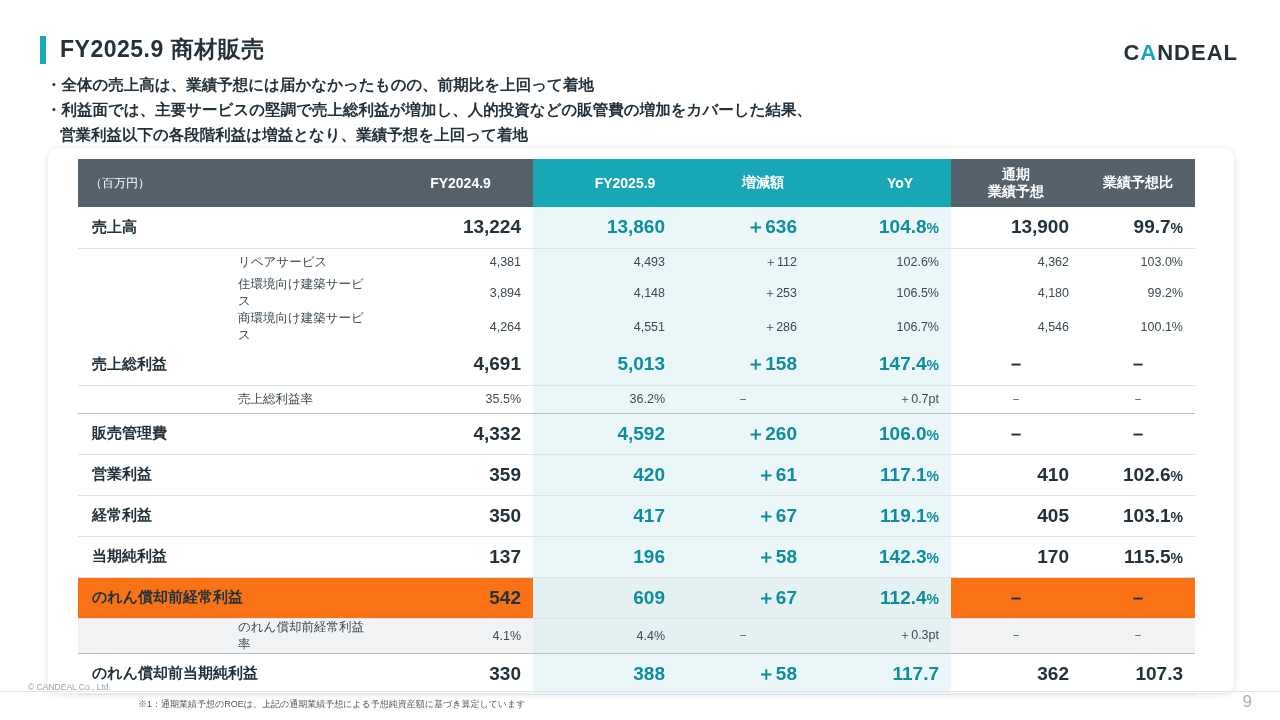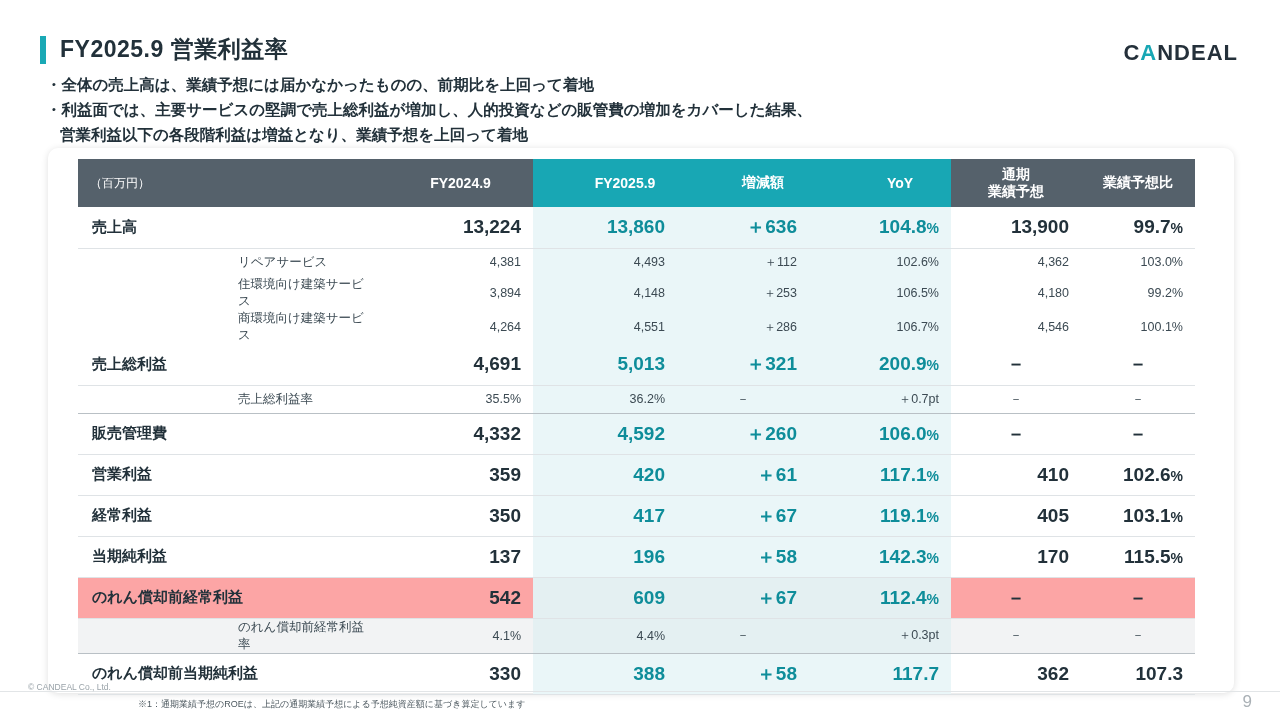--- a/index.html
+++ b/index.html
@@ -144,21 +144,21 @@
     color: #3c4a53;
   }
   td.num { text-align: right; font-variant-numeric: tabular-nums; }
   td.fy25 { background: #eaf6f8; color: #0f8c99; }
   td.diff { background: #eaf6f8; color: #0f8c99; }
   td.yoy  { background: #eaf6f8; color: #0f8c99; }
   tbody tr.main td.fy25, tbody tr.main td.diff, tbody tr.main td.yoy { color: #0e8d9a; }
   .pct { font-size: 14px; }
   tbody tr.main .pct { font-size: 14px; }
 
-  tr.shade td { background: #fca5a5; }
+  tr.shade td { background: #f97316; }
   tr.shade td.fy25, tr.shade td.diff, tr.shade td.yoy { background: #e4f0f2; padding-left: 14px; }
   tr.shade-sub td { background: #f2f3f4; }
   tr.shade-sub td.fy25, tr.shade-sub td.diff, tr.shade-sub td.yoy { background: #e4f0f2; }
 
   td.dash { text-align: center; font-weight: bold; }
   tbody tr.sub td.dash { font-weight: normal; }
 
   
   .footer-line {
     position: absolute;
@@ -186,21 +186,21 @@
     color: #aab1b6;
   }
 </style>
 </head>
 <body>
 
 <div class="slide">
 
   <div class="title-row">
     <div class="title-bar"></div>
-    <div class="title-text">FY2025.9 営業利益率</div>
+    <div class="title-text">FY2025.9 商材販売</div>
   </div>
 
   <div class="logo">
     <span>C</span><span class="c-mark">A</span><span>NDEAL</span>
   </div>
 
   <div class="bullets">
     <div class="bullet">・全体の売上高は、業績予想には届かなかったものの、前期比を上回って着地</div>
     <div class="bullet">・利益面では、主要サービスの堅調で売上総利益が増加し、人的投資などの販管費の増加をカバーした結果、</div>
     <div class="bullet-sub">営業利益以下の各段階利益は増益となり、業績予想を上回って着地</div>
@@ -270,22 +270,22 @@
             <td class="num fy25"><span>4,551</span></td>
             <td class="num diff"><span>＋286</span></td>
             <td class="num yoy"><span>106.7%</span></td>
             <td class="num"><span>4,546</span></td>
             <td class="num"><span>100.1%</span></td>
           </tr>
           <tr class="main">
             <td class="lbl" colspan="2">売上総利益</td>
             <td class="num"><span>4,691</span></td>
             <td class="num fy25"><span>5,013</span></td>
-            <td class="num diff"><span>＋321</span></td>
-            <td class="num yoy"><span>200.9</span><span class="pct">%</span></td>
+            <td class="num diff"><span>＋158</span></td>
+            <td class="num yoy"><span>147.4</span><span class="pct">%</span></td>
             <td class="num dash"><span>－</span></td>
             <td class="num dash"><span>－</span></td>
           </tr>
           <tr class="sub sub-last">
             <td></td>
             <td class="lbl2">売上総利益率</td>
             <td class="num"><span>35.5%</span></td>
             <td class="num fy25"><span>36.2%</span></td>
             <td class="num diff dash"><span>－</span></td>
             <td class="num yoy"><span>＋0.7pt</span></td>

